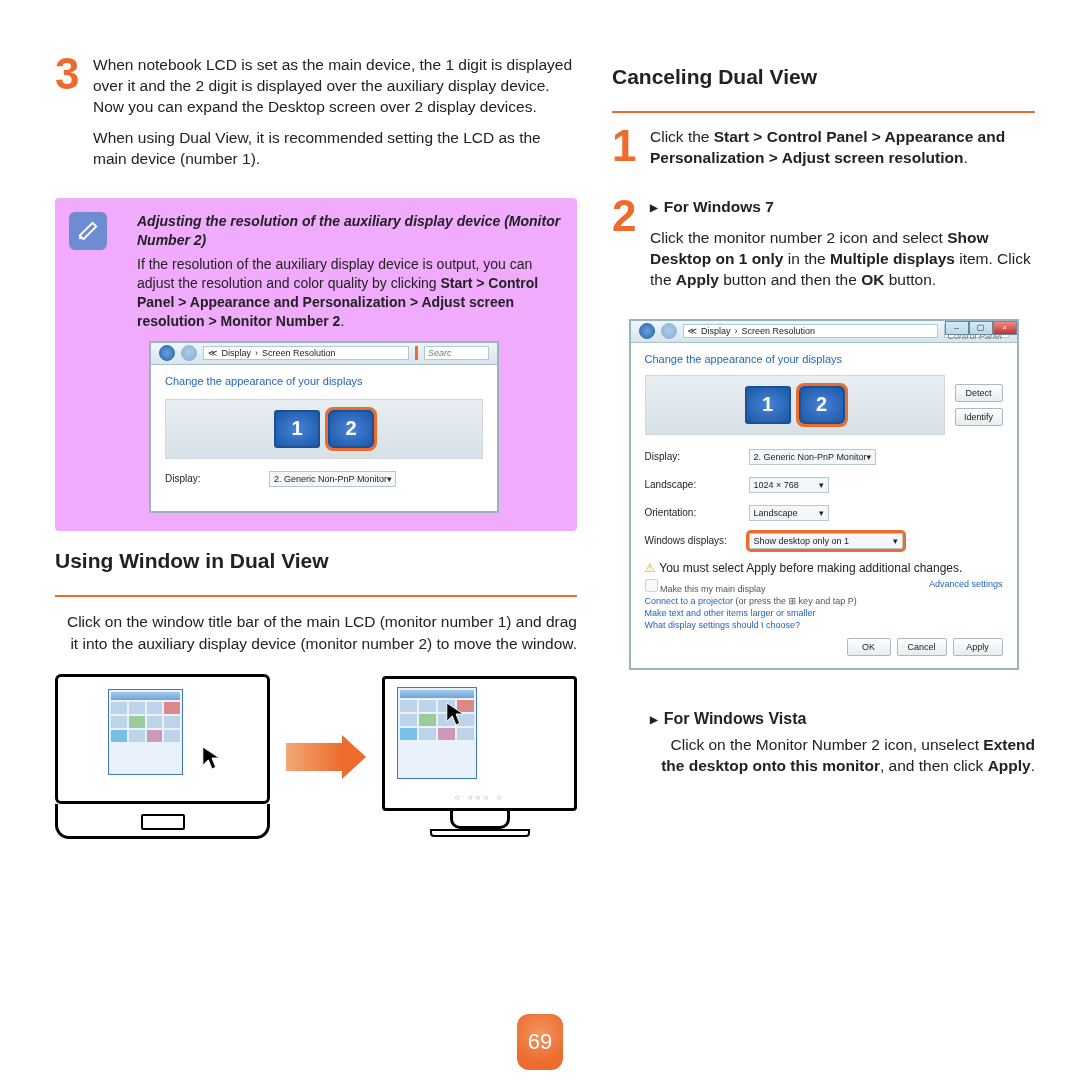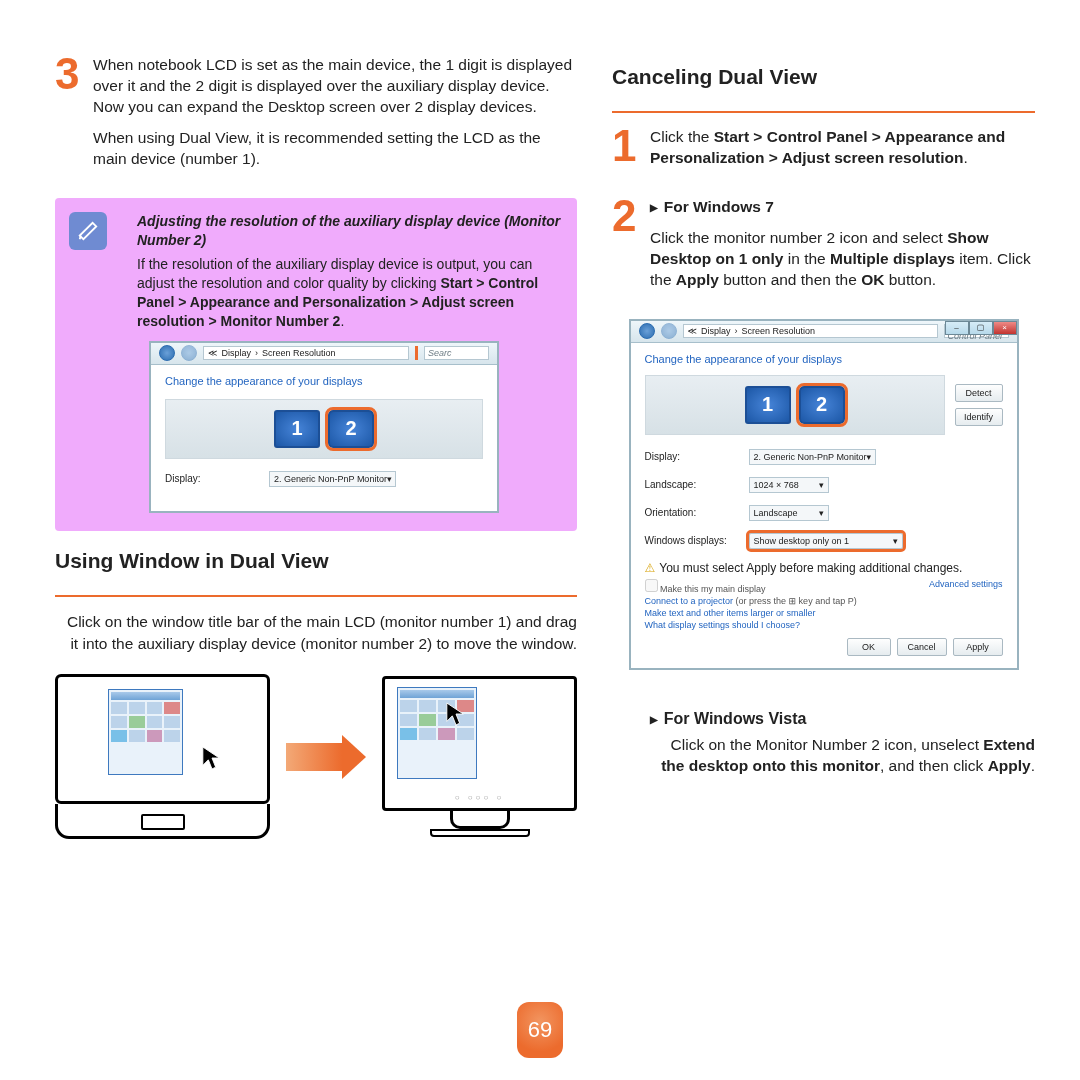--- a/index.html
+++ b/index.html
@@ -215,21 +215,21 @@
   .mini-thumb .r { background:#d88;} .mini-thumb .b { background:#79c0e8;}
   .mini-thumb .g { background:#9c9;} .mini-thumb .p { background:#c9b;}
   .cursor {
     position:absolute; width:22px; height:26px;
   }
   .cursor svg { width:100%; height:100%; }
   .dots { position:absolute; bottom:6px; left:50%; transform:translateX(-50%);
           font-size:8px; letter-spacing:3px; color:#999; }
   .page-badge {
     position: absolute;
-    bottom: 22px; left: 50%;
+    bottom: 10px; left: 50%;
     transform: translateX(-50%);
     width: 46px; height: 56px;
     background: radial-gradient(circle at 50% 35%, #f29560 0%, #ec6b2d 70%);
     border-radius: 12px 12px 12px 12px;
     color:#fff; font-size:22px;
     display:flex; align-items:center; justify-content:center;
   }
   .q { font-style: italic; color:#6d7c84; font-size:9px; }
   .win-buttons { position:absolute; right:0; top:0; display:flex;}
   .wbtn { width:24px; height:14px; border:1px solid #6c8896; font-size:8px;

